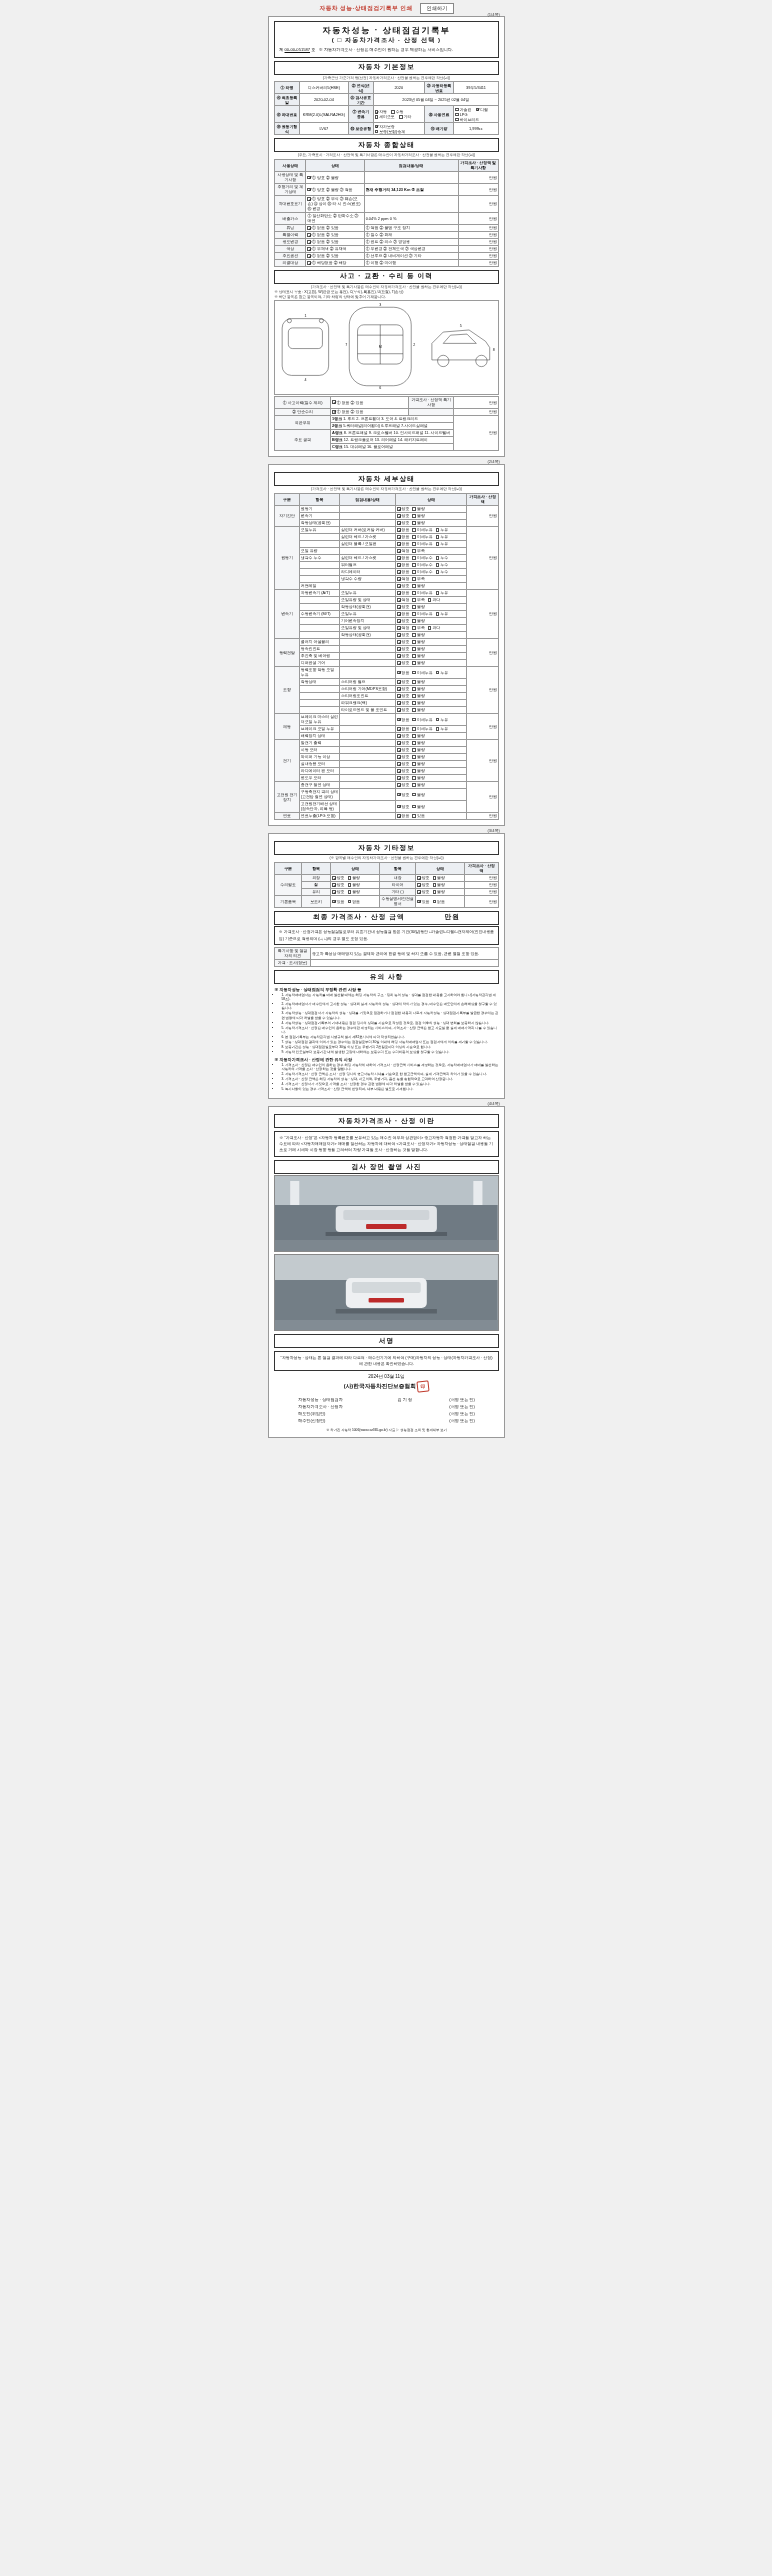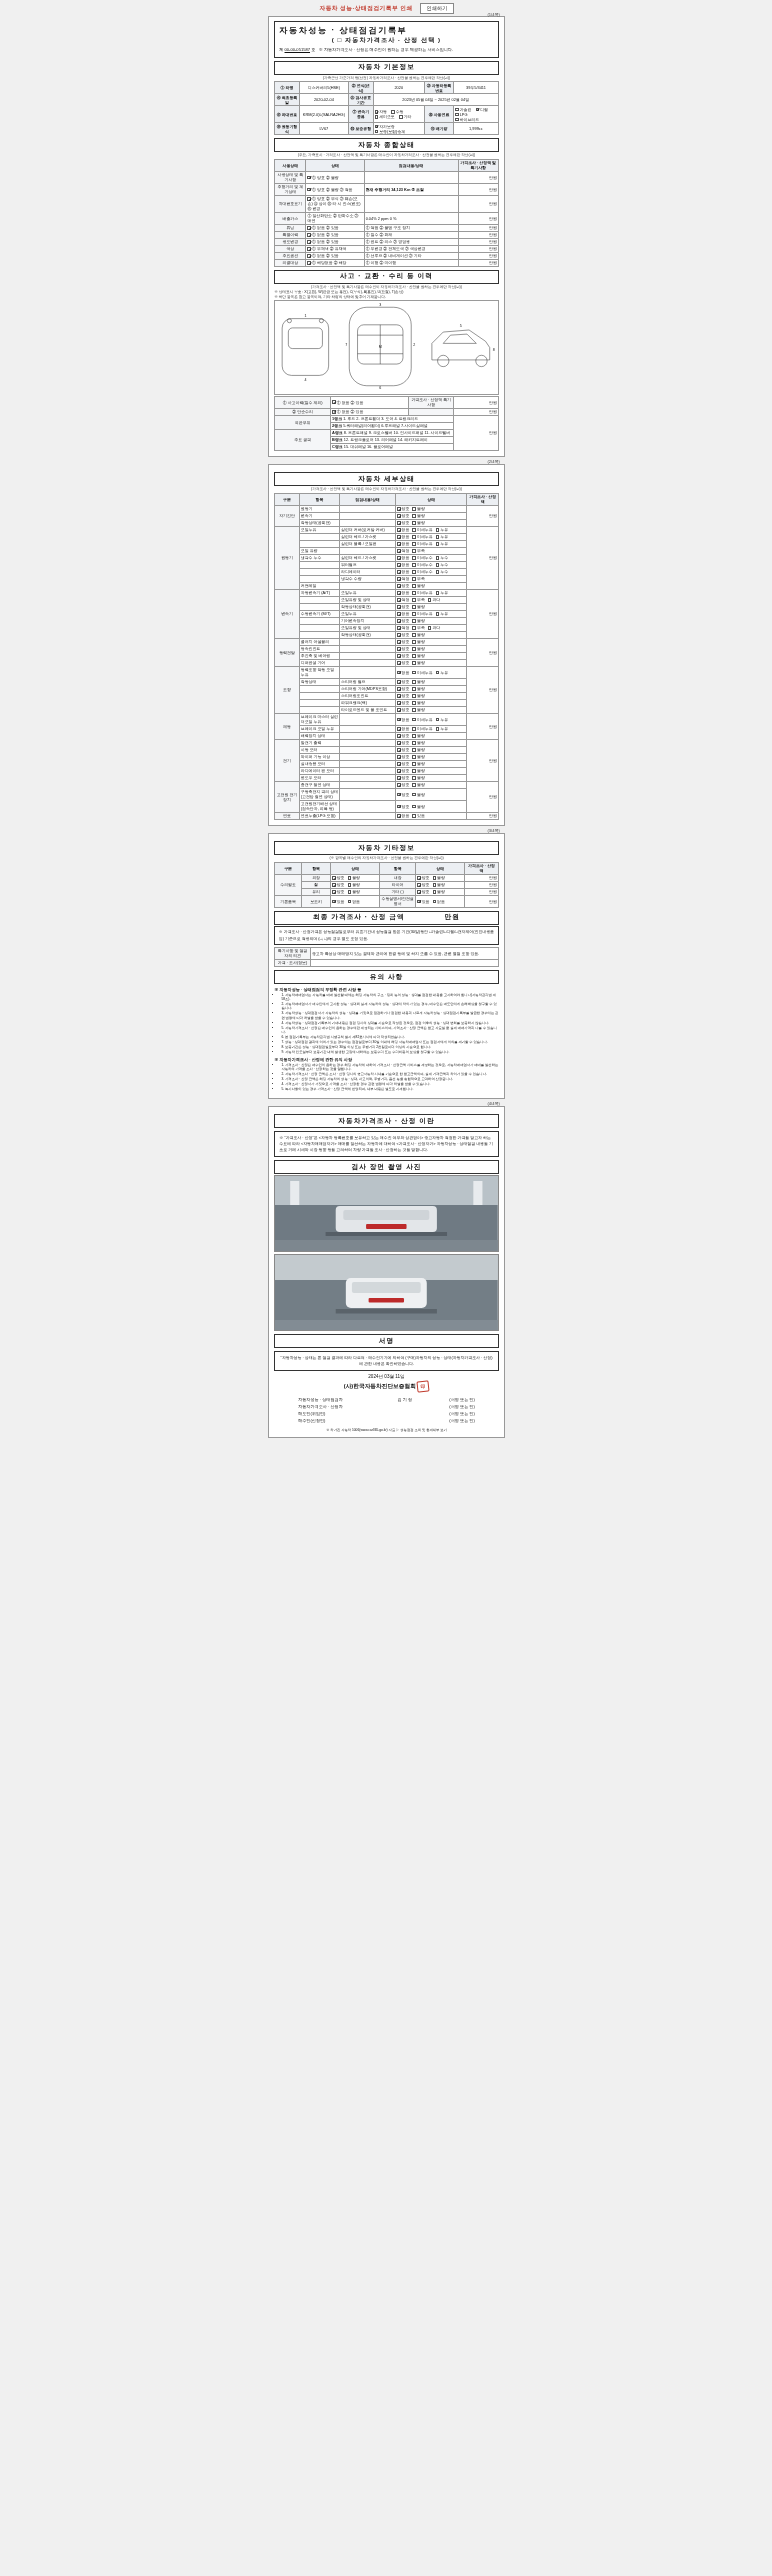--- a/index.html
+++ b/index.html
@@ -23,21 +23,21 @@
     background:#fff; padding:1.5px 0; margin:3.1px 0 1px; letter-spacing:1px;
   }
   .subnote { text-align:center; font-size:3.6px; color:#333; margin:0.5px 0 1.5px; }
   table { border-collapse:collapse; width:100%; font-size:3.9px; }
   td, th { border:0.5px solid #9a9a9a; padding:0.5px 1px; vertical-align:middle; }
   .lbl { background:#eceff3; text-align:center; font-weight:bold; }
   .lbl2 { background:#f5f6f8; text-align:center; }
   .c { text-align:center; }
   .r { text-align:right; }
   .b { font-weight:bold; }
-  .hdr-main { font-weight:bold; font-size:8.2px; letter-spacing:1.5px; }
+  .hdr-main { text-align:center; font-weight:bold; font-size:8.2px; letter-spacing:1.5px; }
   .hdr-sub { text-align:center; font-weight:bold; font-size:6.2px; letter-spacing:1px; }
   .topdoc { border:0.5px solid #333; padding:3.1px 4.1px 4.1px; }
   .docline { font-size:4.1px; margin-top:2.1px; }
   .cb { display:inline-block; width:3.6px; height:3.6px; border:0.5px solid #555; margin-right:1px; vertical-align:-0.5px; background:#fff; position:relative; }
   .cb.on:after { content:"✔"; position:absolute; left:0px; top:-1.5px; font-size:4.1px; color:#111; }
   .opt { display:inline-block; margin-right:3.1px; white-space:nowrap; }
   .carbox { border:0.5px solid #9a9a9a; margin-top:1px; padding:2.1px; }
   .diagram { position:relative; height:88px; background:#fff; }
   .car-svg { display:block; margin:0 auto; }
   .note-s { font-size:3.6px; color:#222; margin:1px 0; }

